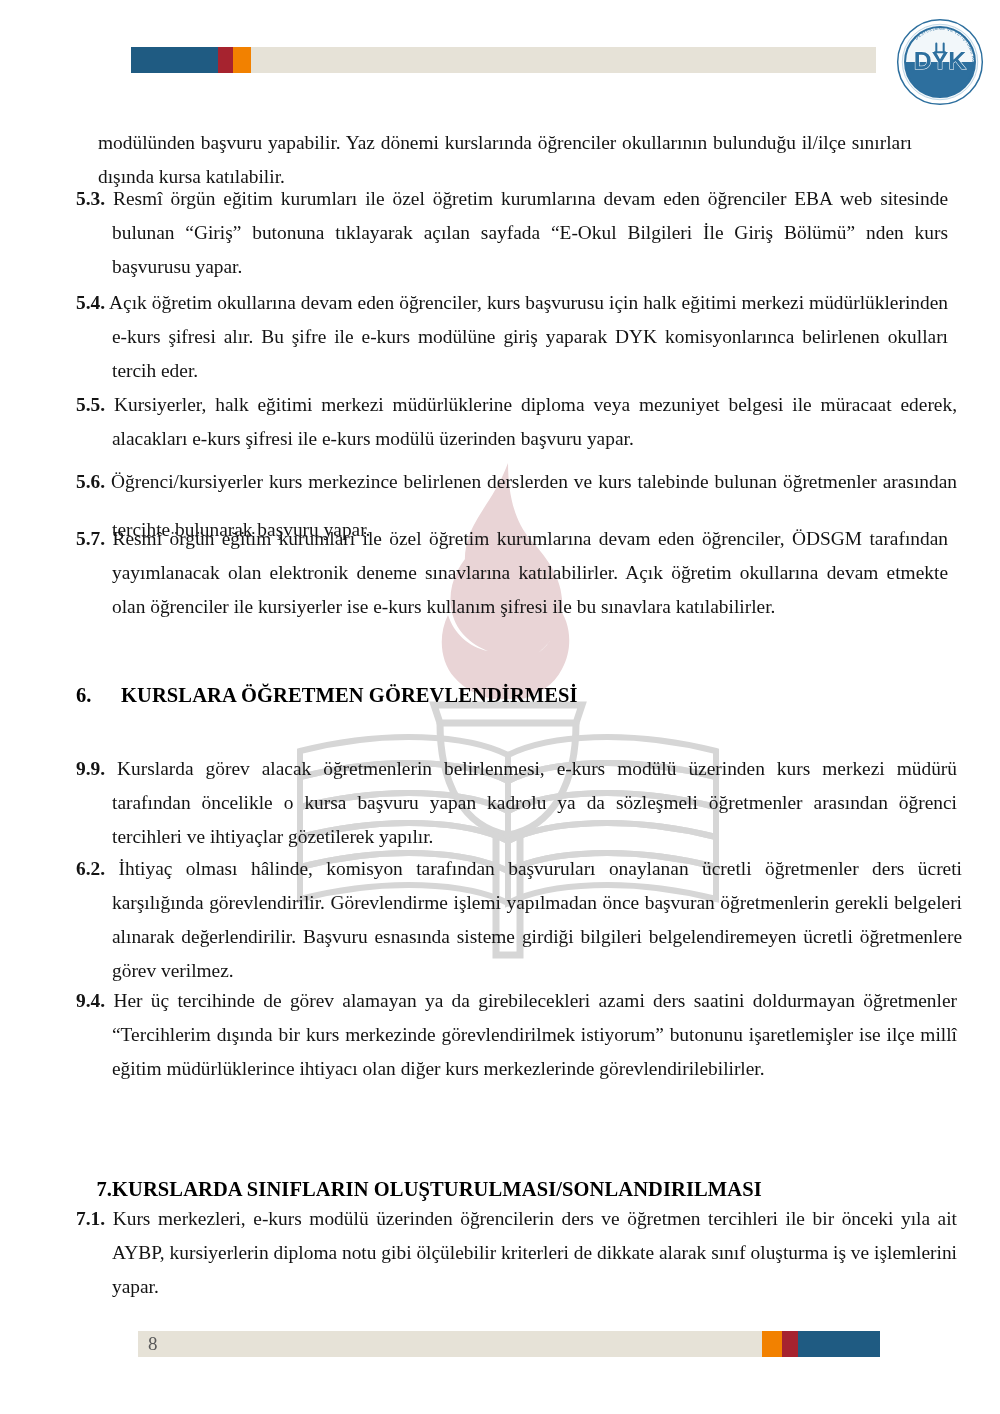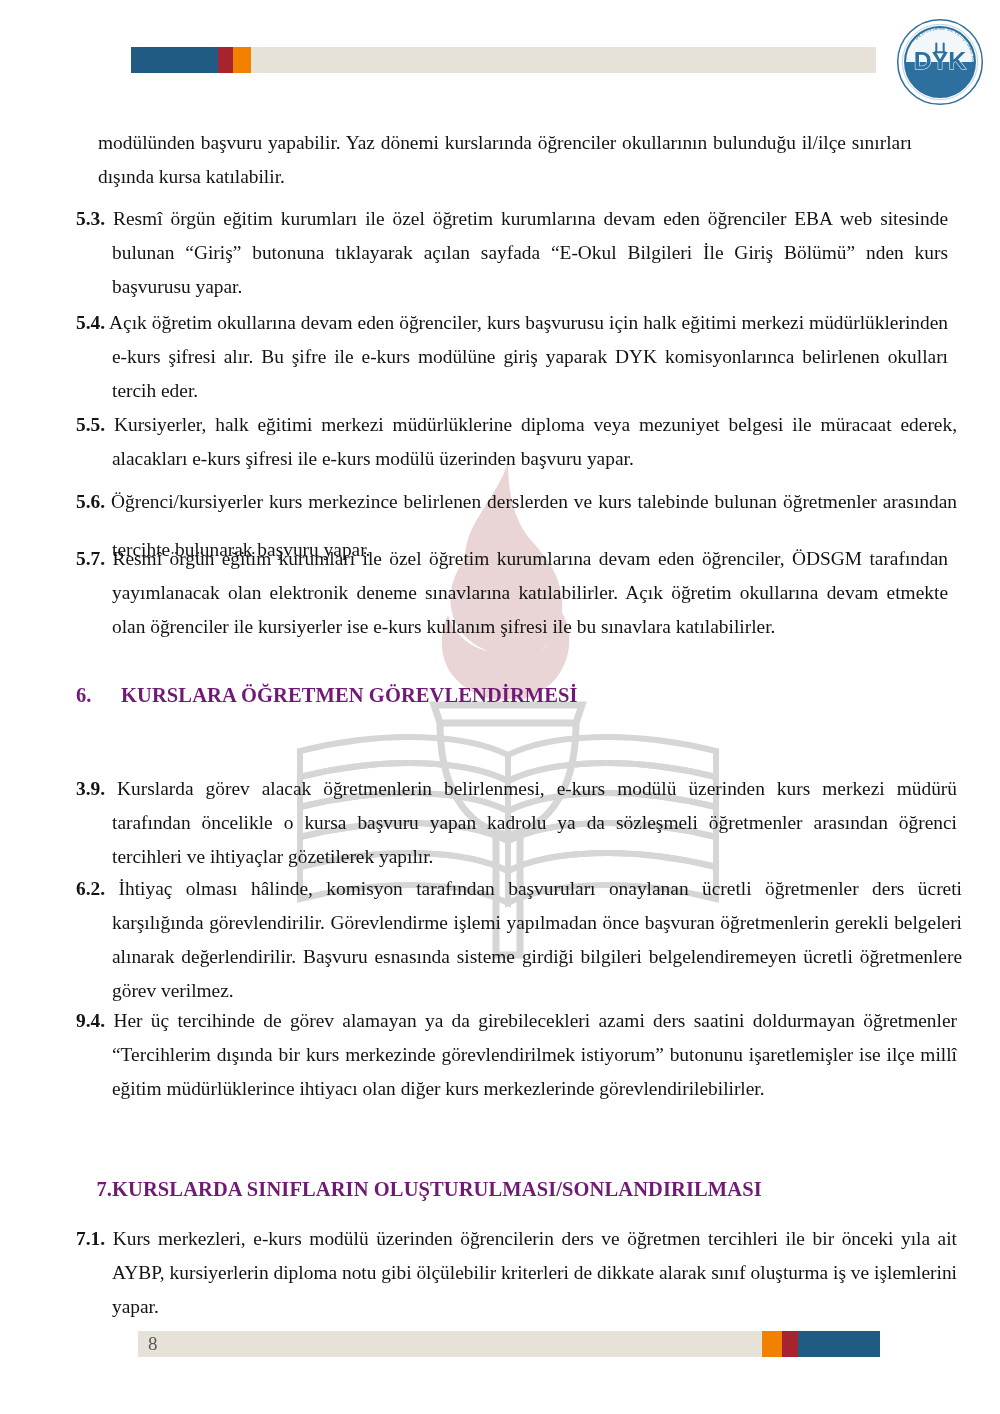--- a/index.html
+++ b/index.html
@@ -82,29 +82,28 @@
     text-justify: inter-word;
     color: #141414;
   }
   .para .num {
     font-weight: bold;
   }
   .hang {
     
     padding-left: 36px;
     text-indent: -36px;
-    margin-top: 20px;
   }
 
   .heading {
     position: absolute;
     font-weight: bold;
     font-size: 20.5px;
     letter-spacing: 0.1px;
-    color: #701a75;
+    color: #000000;
     white-space: nowrap;
   }
   .heading .hnum { display: inline-block; }
 
   
   .footer {
     position: absolute;
     left: 0; top: 0;
     width: 1000px; height: 1414px;
     z-index: 3;
@@ -227,21 +226,21 @@
     <div class="para hang" style="left:76px; top:522px; width:836px;">
       <span class="num">5.7.</span>
       <span>Resmî örgün eğitim kurumları ile özel öğretim kurumlarına devam eden öğrenciler, ÖDSGM tarafından yayımlanacak olan elektronik deneme sınavlarına katılabilirler. Açık öğretim okullarına devam etmekte olan öğrenciler ile kursiyerler ise e-kurs kullanım şifresi ile bu sınavlara katılabilirler.</span>
     </div>
 
     <div class="heading" style="left:76px; top:684px;">
       <span class="hnum" style="width:45px;">6.</span><span>KURSLARA ÖĞRETMEN GÖREVLENDİRMESİ</span>
     </div>
 
     <div class="para hang" style="left:76px; top:752px; width:845px;">
-      <span class="num">3.9.</span>
+      <span class="num">9.9.</span>
       <span>Kurslarda görev alacak öğretmenlerin belirlenmesi, e-kurs modülü üzerinden kurs merkezi müdürü tarafından öncelikle o kursa başvuru yapan kadrolu ya da sözleşmeli öğretmenler arasından öğrenci tercihleri ve ihtiyaçlar gözetilerek yapılır.</span>
     </div>
 
     <div class="para hang" style="left:76px; top:852px; width:850px;">
       <span class="num">6.2.</span>
       <span>İhtiyaç olması hâlinde, komisyon tarafından başvuruları onaylanan ücretli öğretmenler ders ücreti karşılığında görevlendirilir. Görevlendirme işlemi yapılmadan önce başvuran öğretmenlerin gerekli belgeleri alınarak değerlendirilir. Başvuru esnasında sisteme girdiği bilgileri belgelendiremeyen ücretli öğretmenlere görev verilmez.</span>
     </div>
 
     <div class="para hang" style="left:76px; top:984px; width:845px;">
       <span class="num">9.4.</span>

